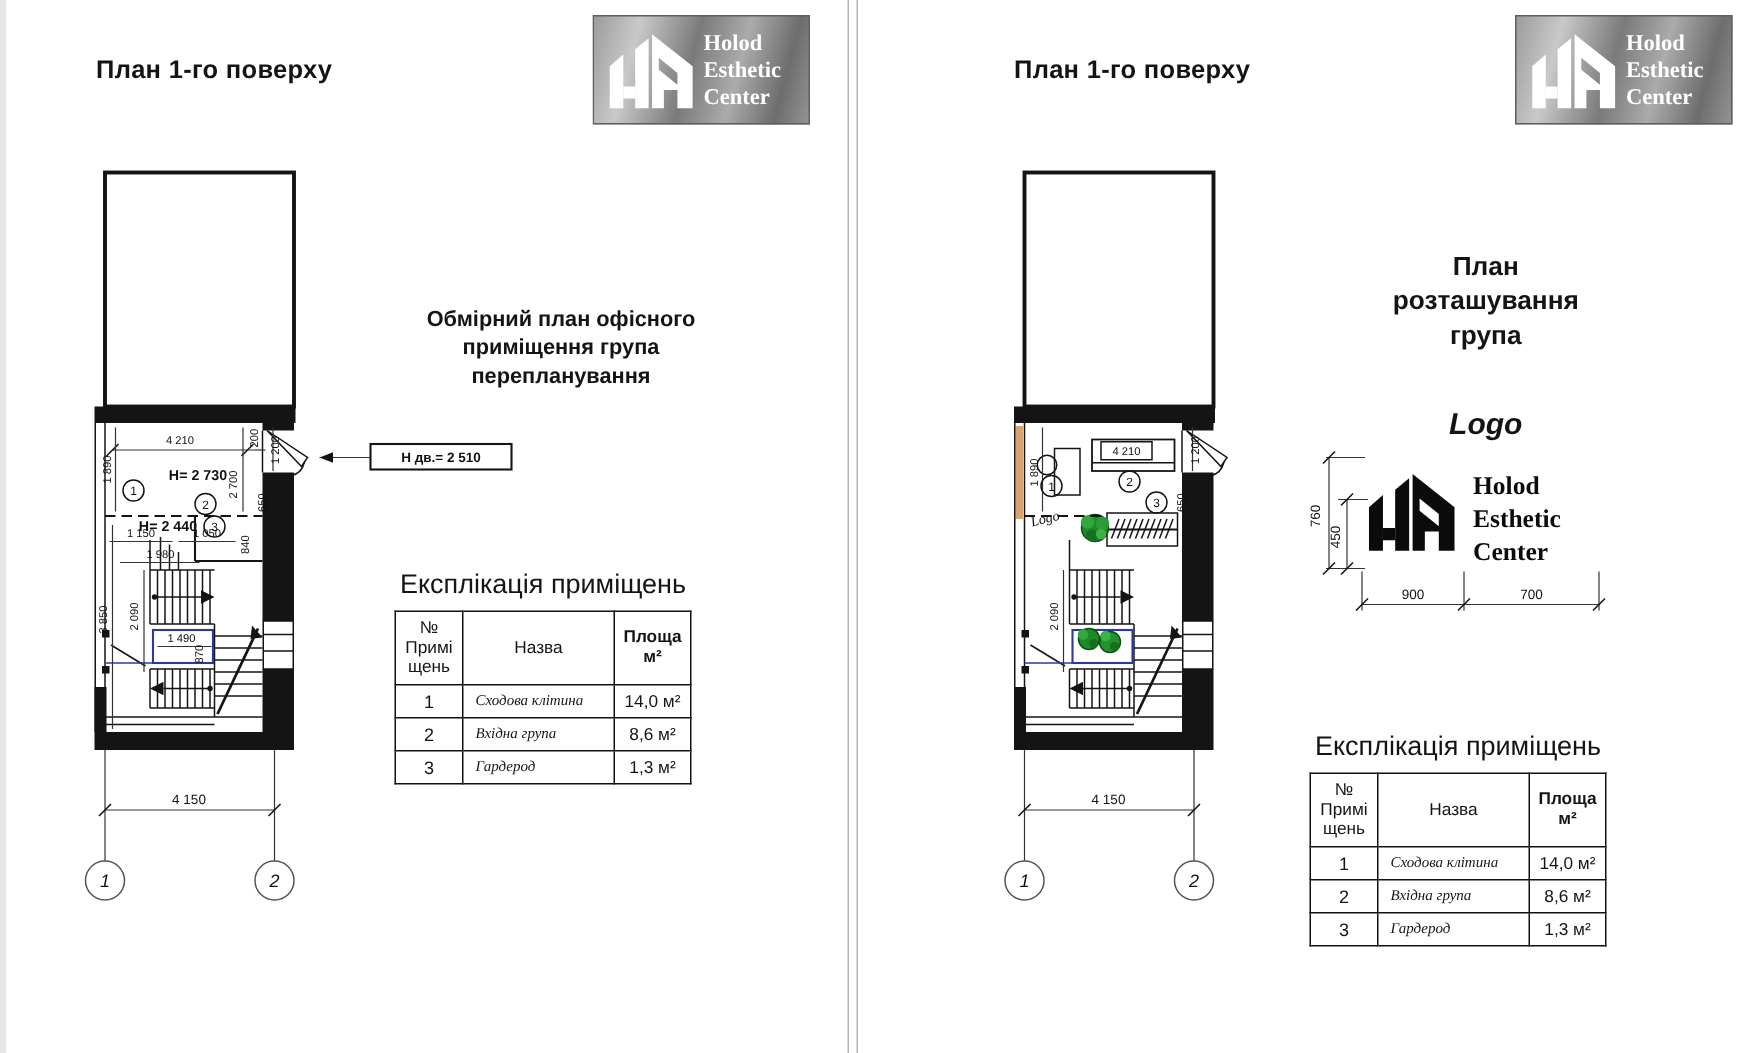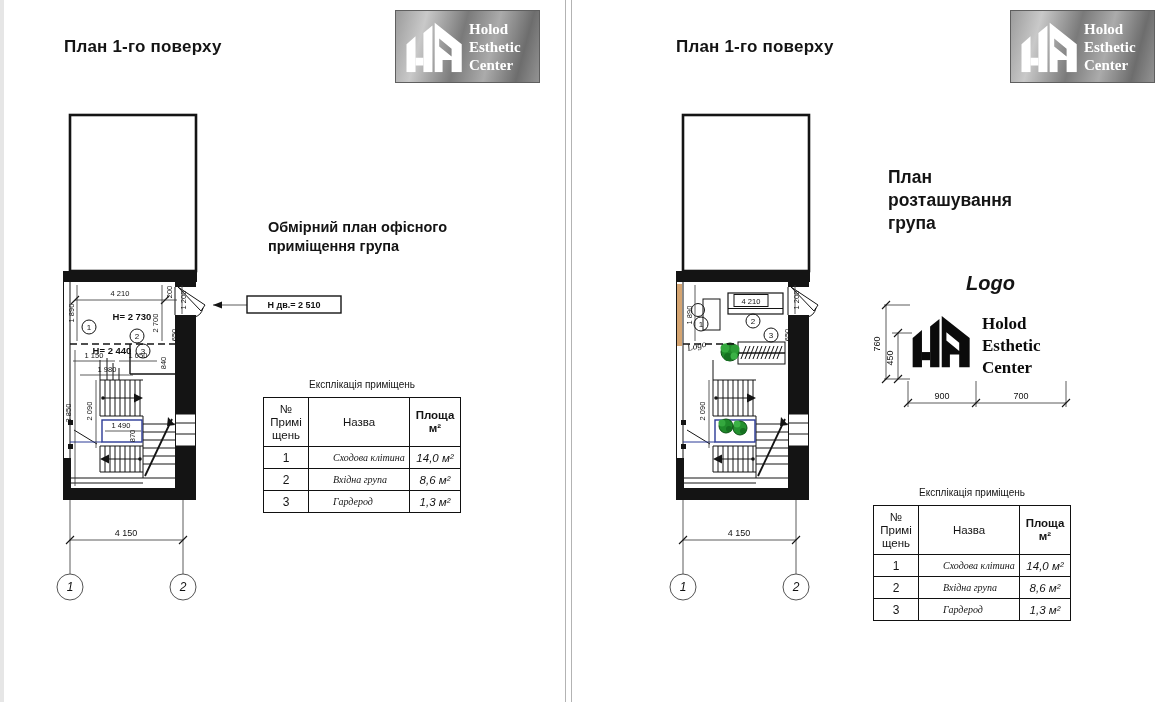--- a/index.html
+++ b/index.html
@@ -8,51 +8,51 @@
   .edge{position:absolute;left:0;top:0;width:4px;height:702px;background:#e6e6e6;}
   .divider{position:absolute;left:565px;top:0;width:5px;height:702px;
            border-left:1.5px solid #b3b3b3;border-right:1.5px solid #b3b3b3;background:#fff;}
   .ptitle{position:absolute;top:37px;font-weight:bold;font-size:17px;letter-spacing:.2px;}
   .logobox{position:absolute;top:10px;width:145px;height:73px;display:flex;align-items:center;
            background:linear-gradient(105deg,#9a9a9a 0%,#c9c9c9 20%,#7a7a7a 45%,#ababab 65%,#6d6d6d 85%,#959595 100%);
            box-shadow:inset 0 0 0 1px #5f5f5f;}
   .glyph{width:62px;height:58px;margin-left:7px;color:#fff;flex:0 0 auto;}
   .logotext{color:#fff;font-family:"Liberation Serif",serif;font-weight:bold;
             font-size:15px;line-height:18px;margin-left:5px;}
-  .note{position:absolute;font-weight:bold;}
-  .note-left{left:268px;top:218px;width:212px;font-size:14.5px;line-height:19px;}
+  .note{position:absolute;text-align:center;font-weight:bold;}
+  .note-left{left:268px;top:204px;width:212px;font-size:14.5px;line-height:19px;}
   .note-right{left:888px;top:166px;width:205px;font-size:17.5px;line-height:23px;}
   .logo-caption{position:absolute;left:888px;top:272px;width:205px;text-align:center;
                 font-weight:bold;font-style:italic;font-size:20px;}
   .plan{position:absolute;}
   
   .ln{stroke:#141414;stroke-width:1;fill:none;}
   .ln2{stroke:#141414;stroke-width:1.4;fill:none;}
   .dim{stroke:#333;stroke-width:.8;fill:none;}
   .tick{stroke:#141414;stroke-width:1.1;}
   .dt{font-size:7.5px;fill:#111;}
   .dt2{font-size:9px;fill:#111;}
   .dtb{font-size:9px;font-weight:bold;fill:#111;}
   .ht{font-size:9.5px;font-weight:bold;fill:#111;}
   .ctxt{font-size:8px;fill:#111;}
   .axt{font-size:12px;font-style:italic;fill:#111;}
   .sert{font-family:"Liberation Serif",serif;font-weight:bold;font-size:17px;fill:#0b0b0b;}
   .lgp{font-family:"Liberation Serif",serif;font-style:italic;font-size:9.5px;fill:#111;}
   svg text{font-family:"Liberation Sans",sans-serif;}
   
   .expl{position:absolute;width:200px;text-align:center;}
-  .expl-title{font-size:10px;margin-bottom:7px;}
+  .expl-title{font-size:18px;margin-bottom:7px;}
   .expl table{border-collapse:collapse;width:198px;border:1.5px solid #111;table-layout:fixed;margin:0 auto;}
   .expl td{border:1px solid #111;vertical-align:middle;}
   .expl .c1{width:42px;}
   .expl .c3{width:48px;font-weight:bold;}
   .expl .hd td{height:46px;font-size:11.5px;line-height:13px;}
   .expl .num{font-size:12px;height:19px;}
-  .expl .nm{font-family:"Liberation Serif",serif;font-style:italic;font-size:10px;text-align:left;padding-left:24px;}
-  .expl .ar{font-size:11.5px;font-style:italic;}
+  .expl .nm{font-family:"Liberation Serif",serif;font-style:italic;font-size:10px;text-align:left;padding-left:8px;}
+  .expl .ar{font-size:11.5px;}
 </style>
 </head>
 <body>
 
 <svg width="0" height="0" style="position:absolute">
   <defs>
     <symbol id="hlo-glyph" viewBox="0 0 110 90">
       <path fill="currentColor" d="M8 40 L24 26 L24 90 L8 90 Z"></path>
       <path fill="currentColor" d="M24 64 L38 64 L38 78 L24 78 Z"></path>
       <path fill="currentColor" d="M38 20 L54 7 L54 90 L38 90 Z"></path>
@@ -74,20 +74,21 @@
     <div class="logotext">
       <div>Holod</div>
       <div>Esthetic</div>
       <div>Center</div>
     </div>
   </div>
 
   <div class="note note-left">
     <div>Обмірний план офісного</div>
     <div>приміщення група</div>
+    <div>перепланування</div>
   </div>
 
   <svg class="plan" style="left:55px;top:108px" width="300" height="500" viewBox="0 0 300 500">
     <g>
       <rect x="15" y="7" width="126" height="156" fill="#fff" stroke="#141414" stroke-width="2.6"></rect>
       <rect x="8" y="163" width="134" height="11" fill="#141414"></rect>
     </g>
     <g>
       <line x1="8.5" y1="174" x2="8.5" y2="380" class="ln"></line>
       <line x1="15" y1="174" x2="15" y2="380" class="ln"></line>

